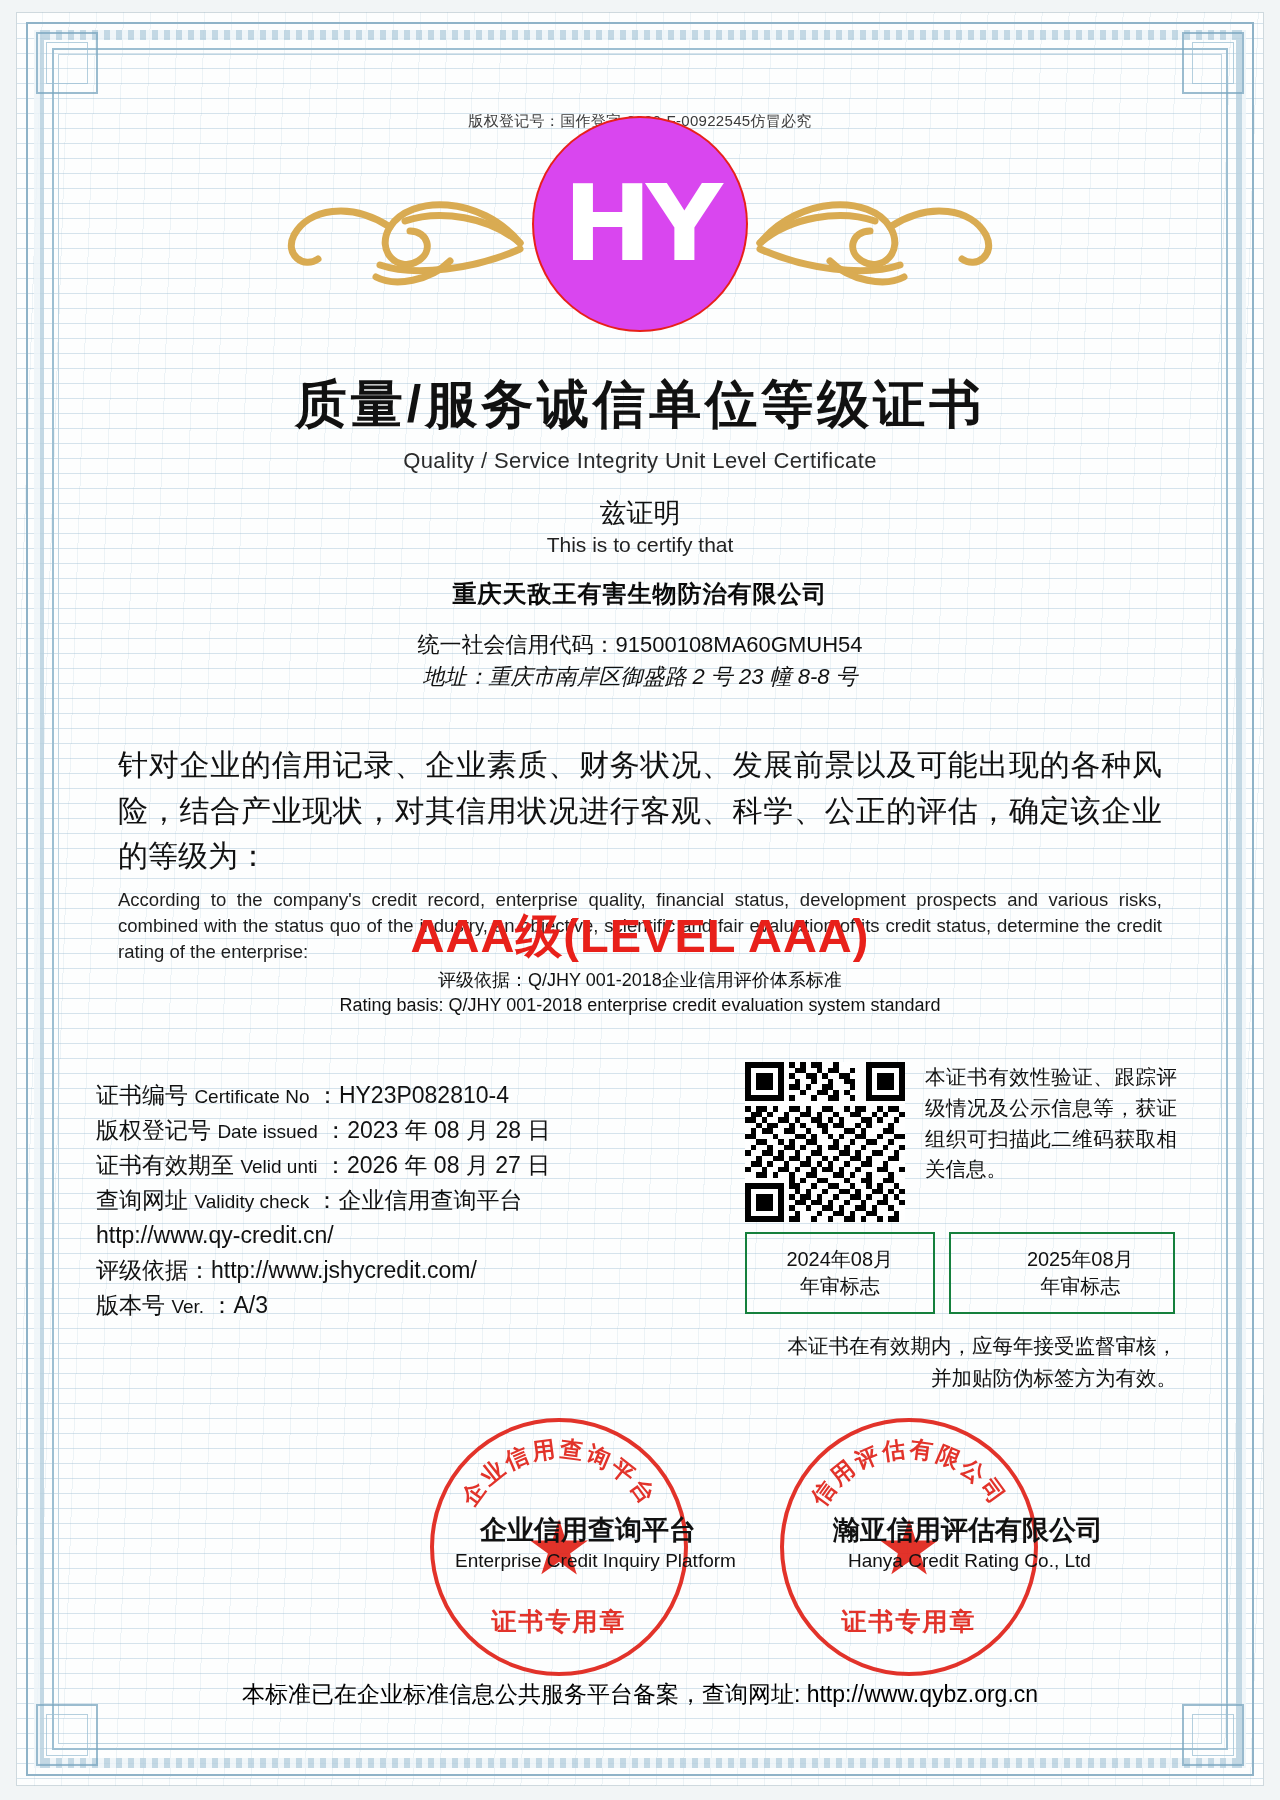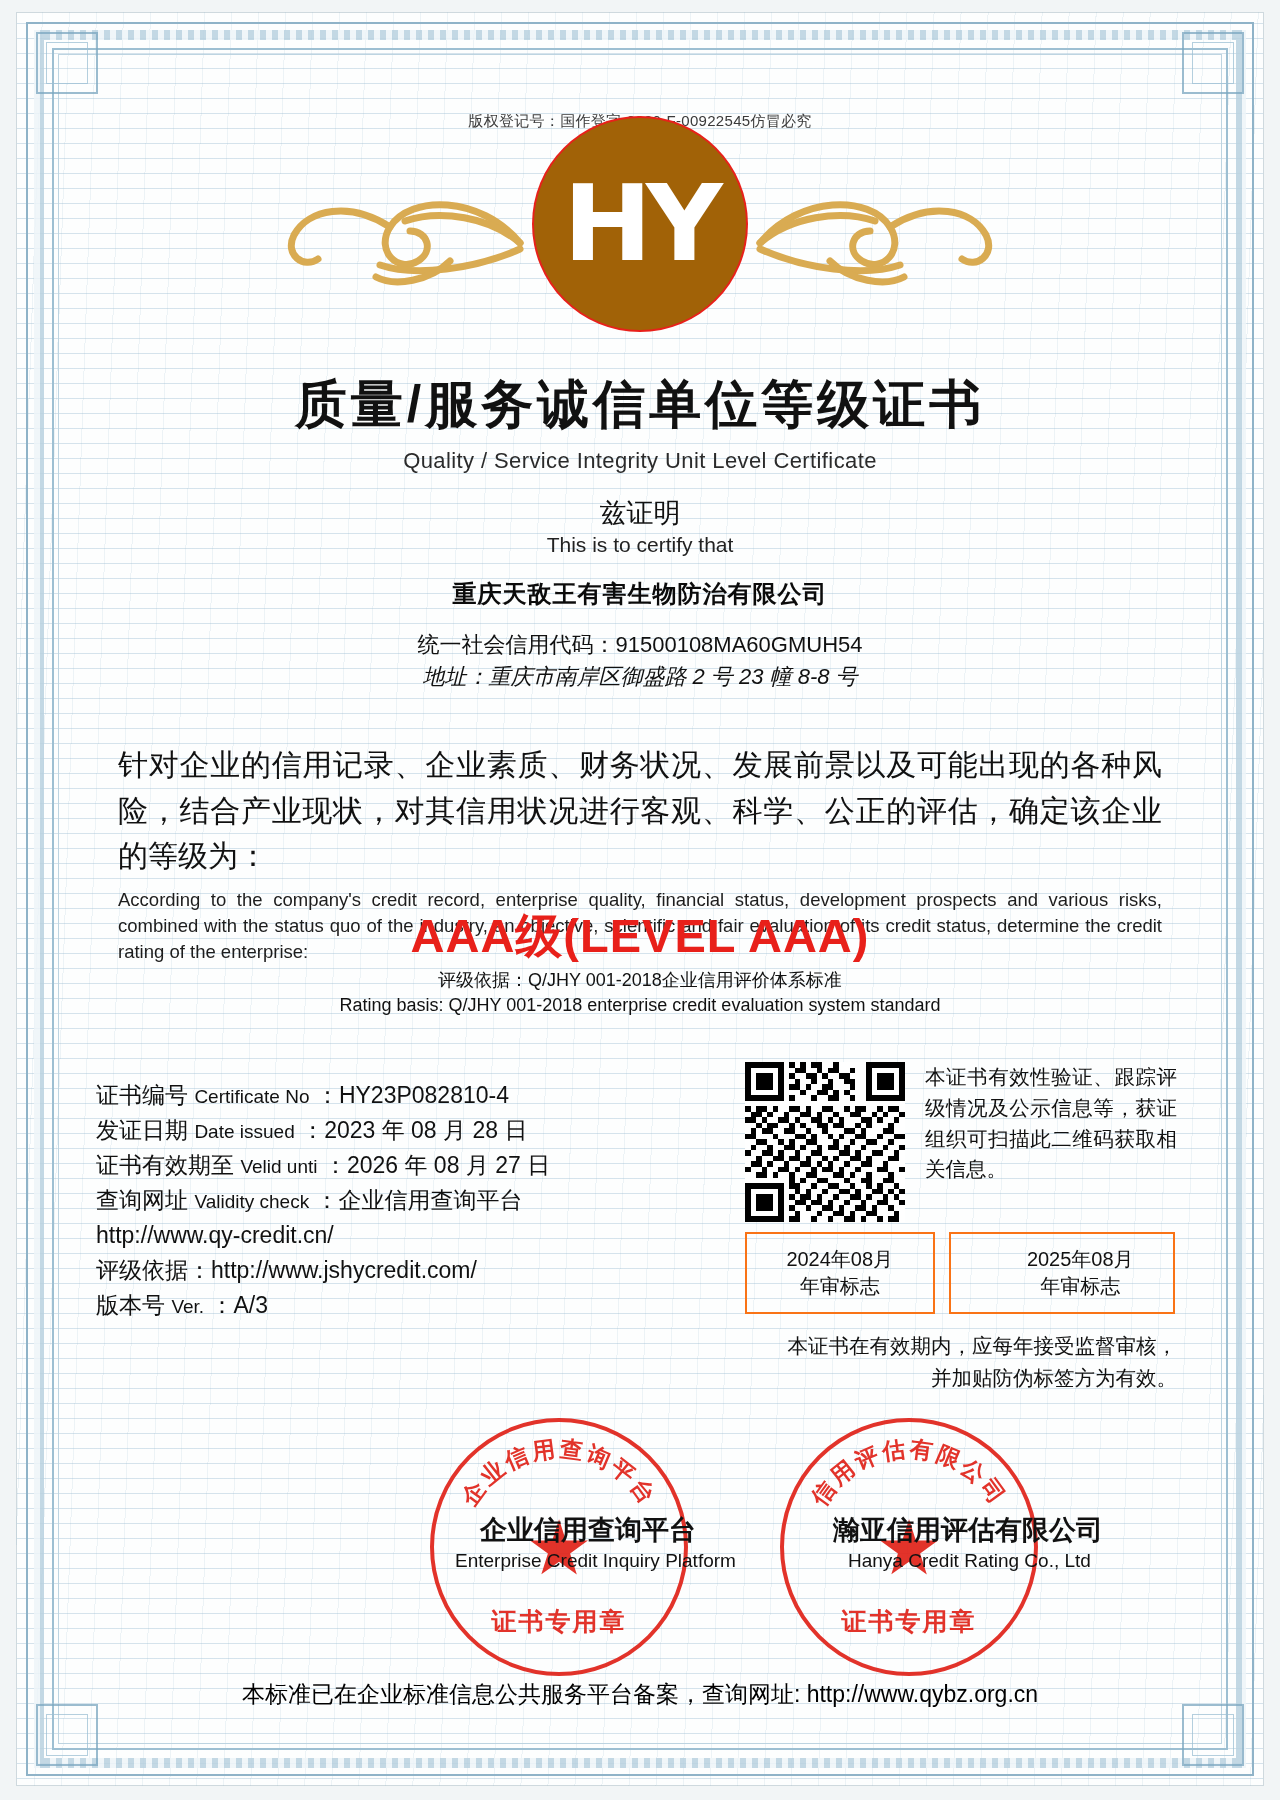--- a/index.html
+++ b/index.html
@@ -104,21 +104,21 @@
     position:absolute;top:165px;left:50%;
     transform:translateX(-50%);
     width:900px;height:150px;
   }
 
   
   .logo{
     position:absolute;top:118px;left:50%;
     transform:translateX(-50%);
     width:212px;height:212px;border-radius:50%;
-    background:#a16207;
+    background:#d946ef;
     display:flex;align-items:center;justify-content:center;
     box-shadow:0 0 0 2px #e8201a;
   }
   .logo-text{
     font-family:"DejaVu Sans", sans-serif;
     font-weight:700;
     font-size:106px;
     color:#ffffff;
     line-height:1;
     letter-spacing:-6px;
@@ -204,21 +204,21 @@
   .qr-note{
     position:absolute;left:925px;top:1062px;width:252px;
     font-size:20.5px;color:#111;line-height:1.5;
     text-align:justify;
   }
   .stamps-row{
     position:absolute;left:745px;top:1232px;width:430px;
     display:flex;
   }
   .stamp-box{
-    width:200px;height:78px;border:2px solid #f97316;
+    width:200px;height:78px;border:2px solid #15803d;
     display:flex;flex-direction:column;align-items:center;justify-content:center;
     font-size:20px;color:#111;line-height:1.35;
   }
   .stamp-box + .stamp-box{margin-left:14px;padding-left:37px;}
   .notice{
     position:absolute;left:745px;top:1330px;width:432px;
     font-size:20.5px;color:#111;line-height:1.55;text-align:right;
   }
 
   
@@ -324,21 +324,21 @@
     <div class="basis-cn">评级依据：Q/JHY 001-2018企业信用评价体系标准</div>
     <div class="basis-en">Rating basis: Q/JHY 001-2018 enterprise credit evaluation system standard</div>
 
     <div class="details">
       <div class="row">
         <span>证书编号</span>
         <span class="lbl-en">Certificate No</span>
         <span>：HY23P082810-4</span>
       </div>
       <div class="row">
-        <span>发证日期</span>
+        <span>版权登记号</span>
         <span class="lbl-en">Date issued</span>
         <span>：2023 年 08 月 28 日</span>
       </div>
       <div class="row">
         <span>证书有效期至</span>
         <span class="lbl-en">Velid unti</span>
         <span>：2026 年 08 月 27 日</span>
       </div>
       <div class="row">
         <span>查询网址</span>

